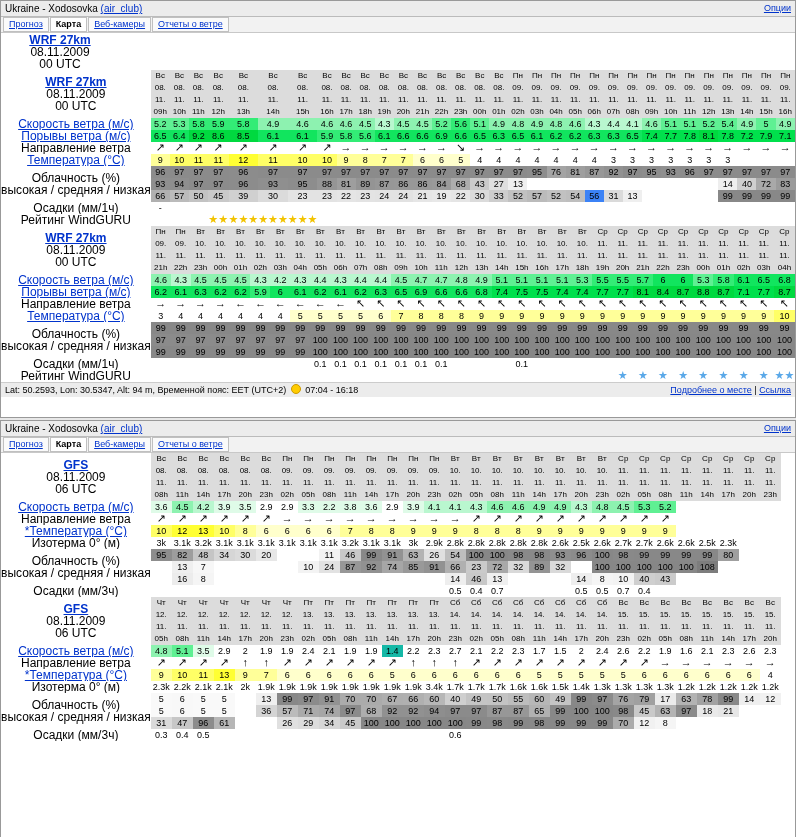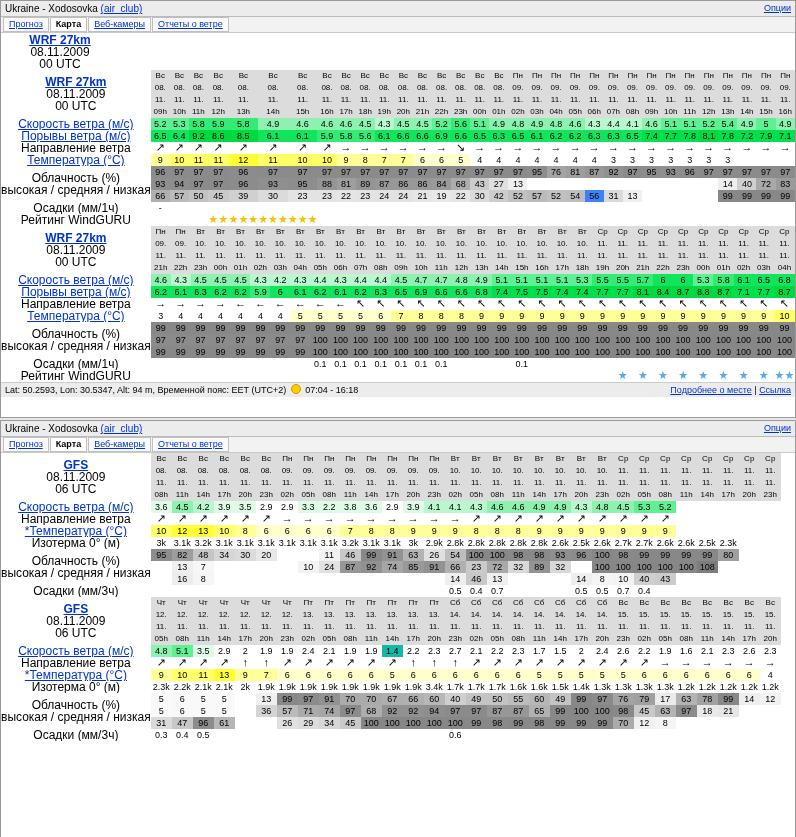--- a/index.html
+++ b/index.html
@@ -423,21 +423,21 @@
                 <td class="cell " style="background:rgb(227,227,227)">23</td>
                 <td class="cell " style="background:rgb(227,227,227)">23</td>
                 <td class="cell " style="background:rgb(229,229,229)">22</td>
                 <td class="cell " style="background:rgb(227,227,227)">23</td>
                 <td class="cell " style="background:rgb(226,226,226)">24</td>
                 <td class="cell " style="background:rgb(226,226,226)">24</td>
                 <td class="cell " style="background:rgb(230,230,230)">21</td>
                 <td class="cell " style="background:rgb(232,232,232)">19</td>
                 <td class="cell " style="background:rgb(229,229,229)">22</td>
                 <td class="cell " style="background:rgb(219,219,219)">30</td>
-                <td class="cell " style="background:rgb(205,205,205)">42</td>
+                <td class="cell " style="background:rgb(205,205,205)">33</td>
                 <td class="cell " style="background:rgb(193,193,193)">52</td>
                 <td class="cell " style="background:rgb(187,187,187)">57</td>
                 <td class="cell " style="background:rgb(193,193,193)">52</td>
                 <td class="cell " style="background:rgb(190,190,190)">54</td>
                 <td class="cell " style="background:#3b82f6">56</td>
                 <td class="cell " style="background:rgb(218,218,218)">31</td>
                 <td class="cell " style="background:rgb(239,239,239)">13</td>
                 <td class="cell " style="background:#ffffff"></td>
                 <td class="cell " style="background:#ffffff"></td>
                 <td class="cell " style="background:#ffffff"></td>

